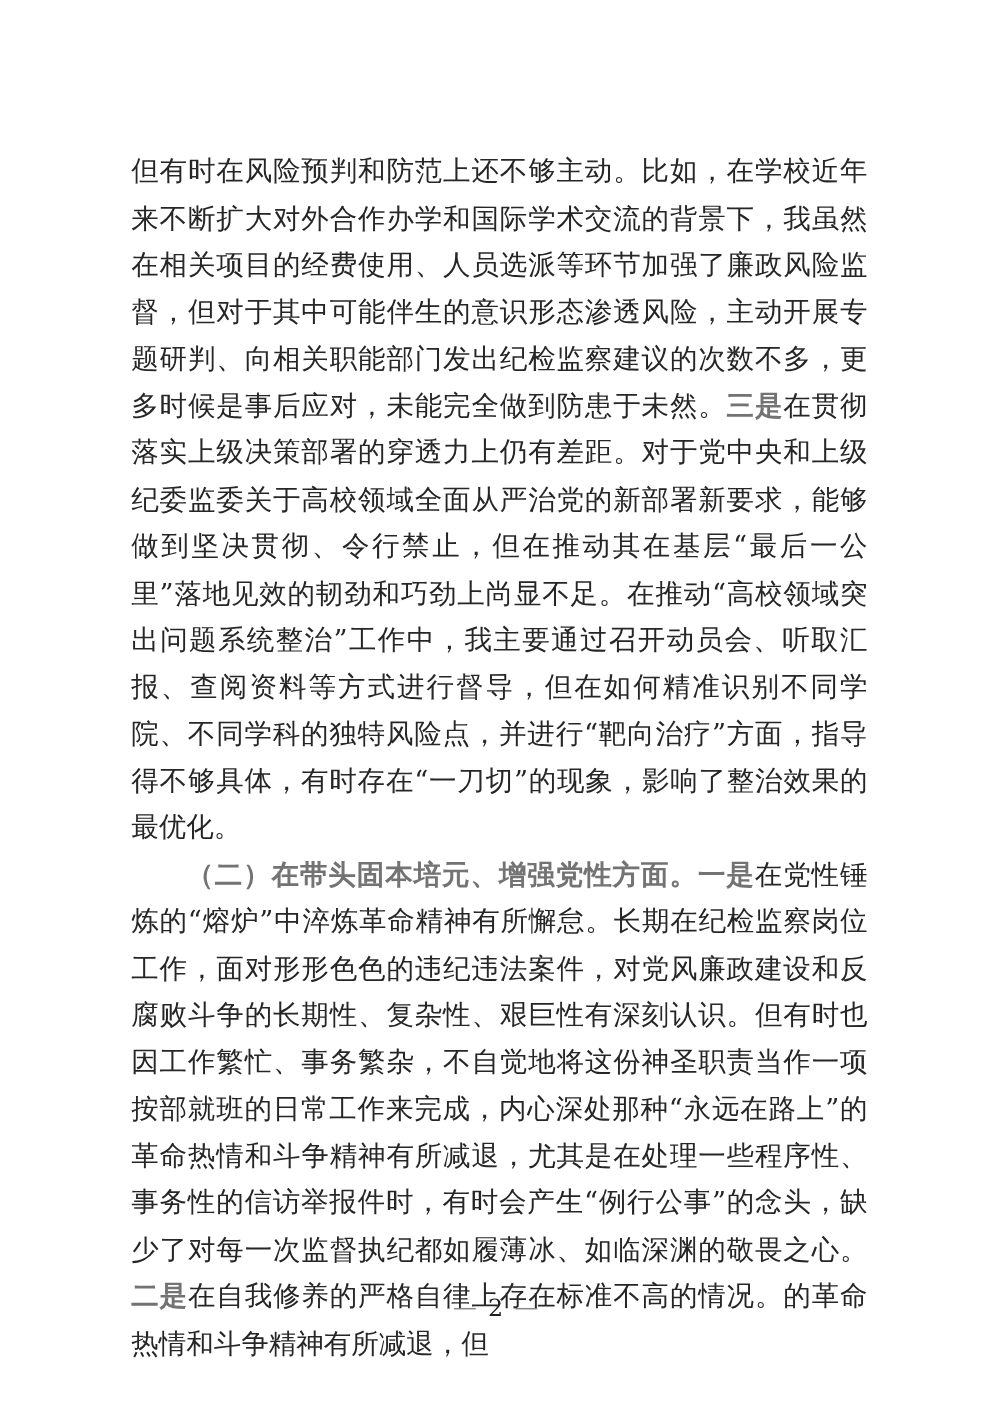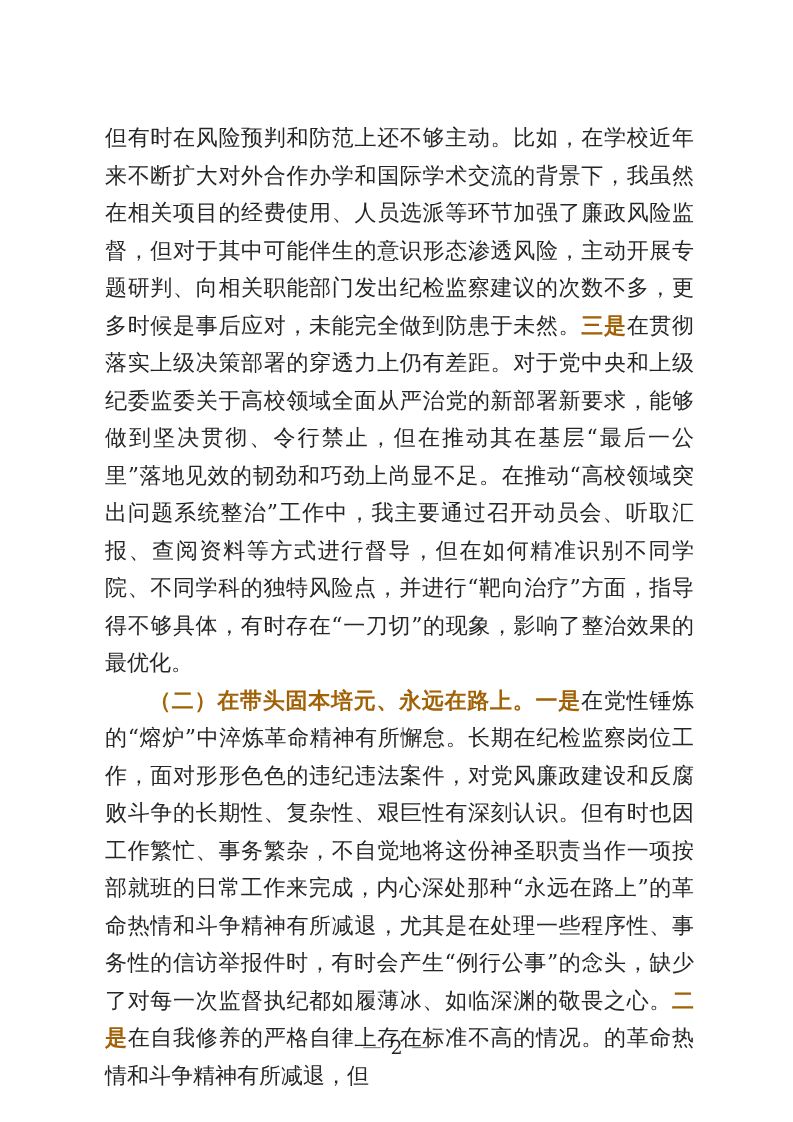--- a/index.html
+++ b/index.html
@@ -29,21 +29,21 @@
   .body-text p {
     margin: 0;
     padding: 0;
     word-break: break-all;
   }
   .body-text p.indent {
     text-indent: 44px;
   }
   .body-text span.bold {
     font-weight: bold;
-    color: #a16207;
+    color: #737373;
   }
   .footer {
     position: absolute;
     left: 0;
     top: 1036px;
     width: 793px;
     text-align: center;
     font-size: 19px;
     color: #1f1f1f;
   }
@@ -56,18 +56,18 @@
     display: inline-block;
     margin: 0 9px;
   }
 </style>
 </head>
 <body>
 
 <div class="page">
   <div class="body-text">
       <p><span>但有时在风险预判和防范上还不够主动。比如，在学校近年来不断扩大对外合作办学和国际学术交流的背景下，我虽然在相关项目的经费使用、人员选派等环节加强了廉政风险监督，但对于其中可能伴生的意识形态渗透风险，主动开展专题研判、向相关职能部门发出纪检监察建议的次数不多，更多时候是事后应对，未能完全做到防患于未然。</span><span class="bold">三是</span><span>在贯彻落实上级决策部署的穿透力上仍有差距。对于党中央和上级纪委监委关于高校领域全面从严治党的新部署新要求，能够做到坚决贯彻、令行禁止，但在推动其在基层“最后一公里”落地见效的韧劲和巧劲上尚显不足。在推动“高校领域突出问题系统整治”工作中，我主要通过召开动员会、听取汇报、查阅资料等方式进行督导，但在如何精准识别不同学院、不同学科的独特风险点，并进行“靶向治疗”方面，指导得不够具体，有时存在“一刀切”的现象，影响了整治效果的最优化。</span></p>
-      <p class="indent"><span class="bold">（二）在带头固本培元、永远在路上。一是</span><span>在党性锤炼的“熔炉”中淬炼革命精神有所懈怠。长期在纪检监察岗位工作，面对形形色色的违纪违法案件，对党风廉政建设和反腐败斗争的长期性、复杂性、艰巨性有深刻认识。但有时也因工作繁忙、事务繁杂，不自觉地将这份神圣职责当作一项按部就班的日常工作来完成，内心深处那种“永远在路上”的革命热情和斗争精神有所减退，尤其是在处理一些程序性、事务性的信访举报件时，有时会产生“例行公事”的念头，缺少了对每一次监督执纪都如履薄冰、如临深渊的敬畏之心。</span><span class="bold">二是</span><span>在自我修养的严格自律上存在标准不高的情况。的革命热情和斗争精神有所减退，但</span></p>
+      <p class="indent"><span class="bold">（二）在带头固本培元、增强党性方面。一是</span><span>在党性锤炼的“熔炉”中淬炼革命精神有所懈怠。长期在纪检监察岗位工作，面对形形色色的违纪违法案件，对党风廉政建设和反腐败斗争的长期性、复杂性、艰巨性有深刻认识。但有时也因工作繁忙、事务繁杂，不自觉地将这份神圣职责当作一项按部就班的日常工作来完成，内心深处那种“永远在路上”的革命热情和斗争精神有所减退，尤其是在处理一些程序性、事务性的信访举报件时，有时会产生“例行公事”的念头，缺少了对每一次监督执纪都如履薄冰、如临深渊的敬畏之心。</span><span class="bold">二是</span><span>在自我修养的严格自律上存在标准不高的情况。的革命热情和斗争精神有所减退，但</span></p>
     </div>
   <div class="footer">
     <span class="dash">—</span><span class="pagenum">2</span><span class="dash">—</span>
   </div>
 </div>
 
 </body></html>

